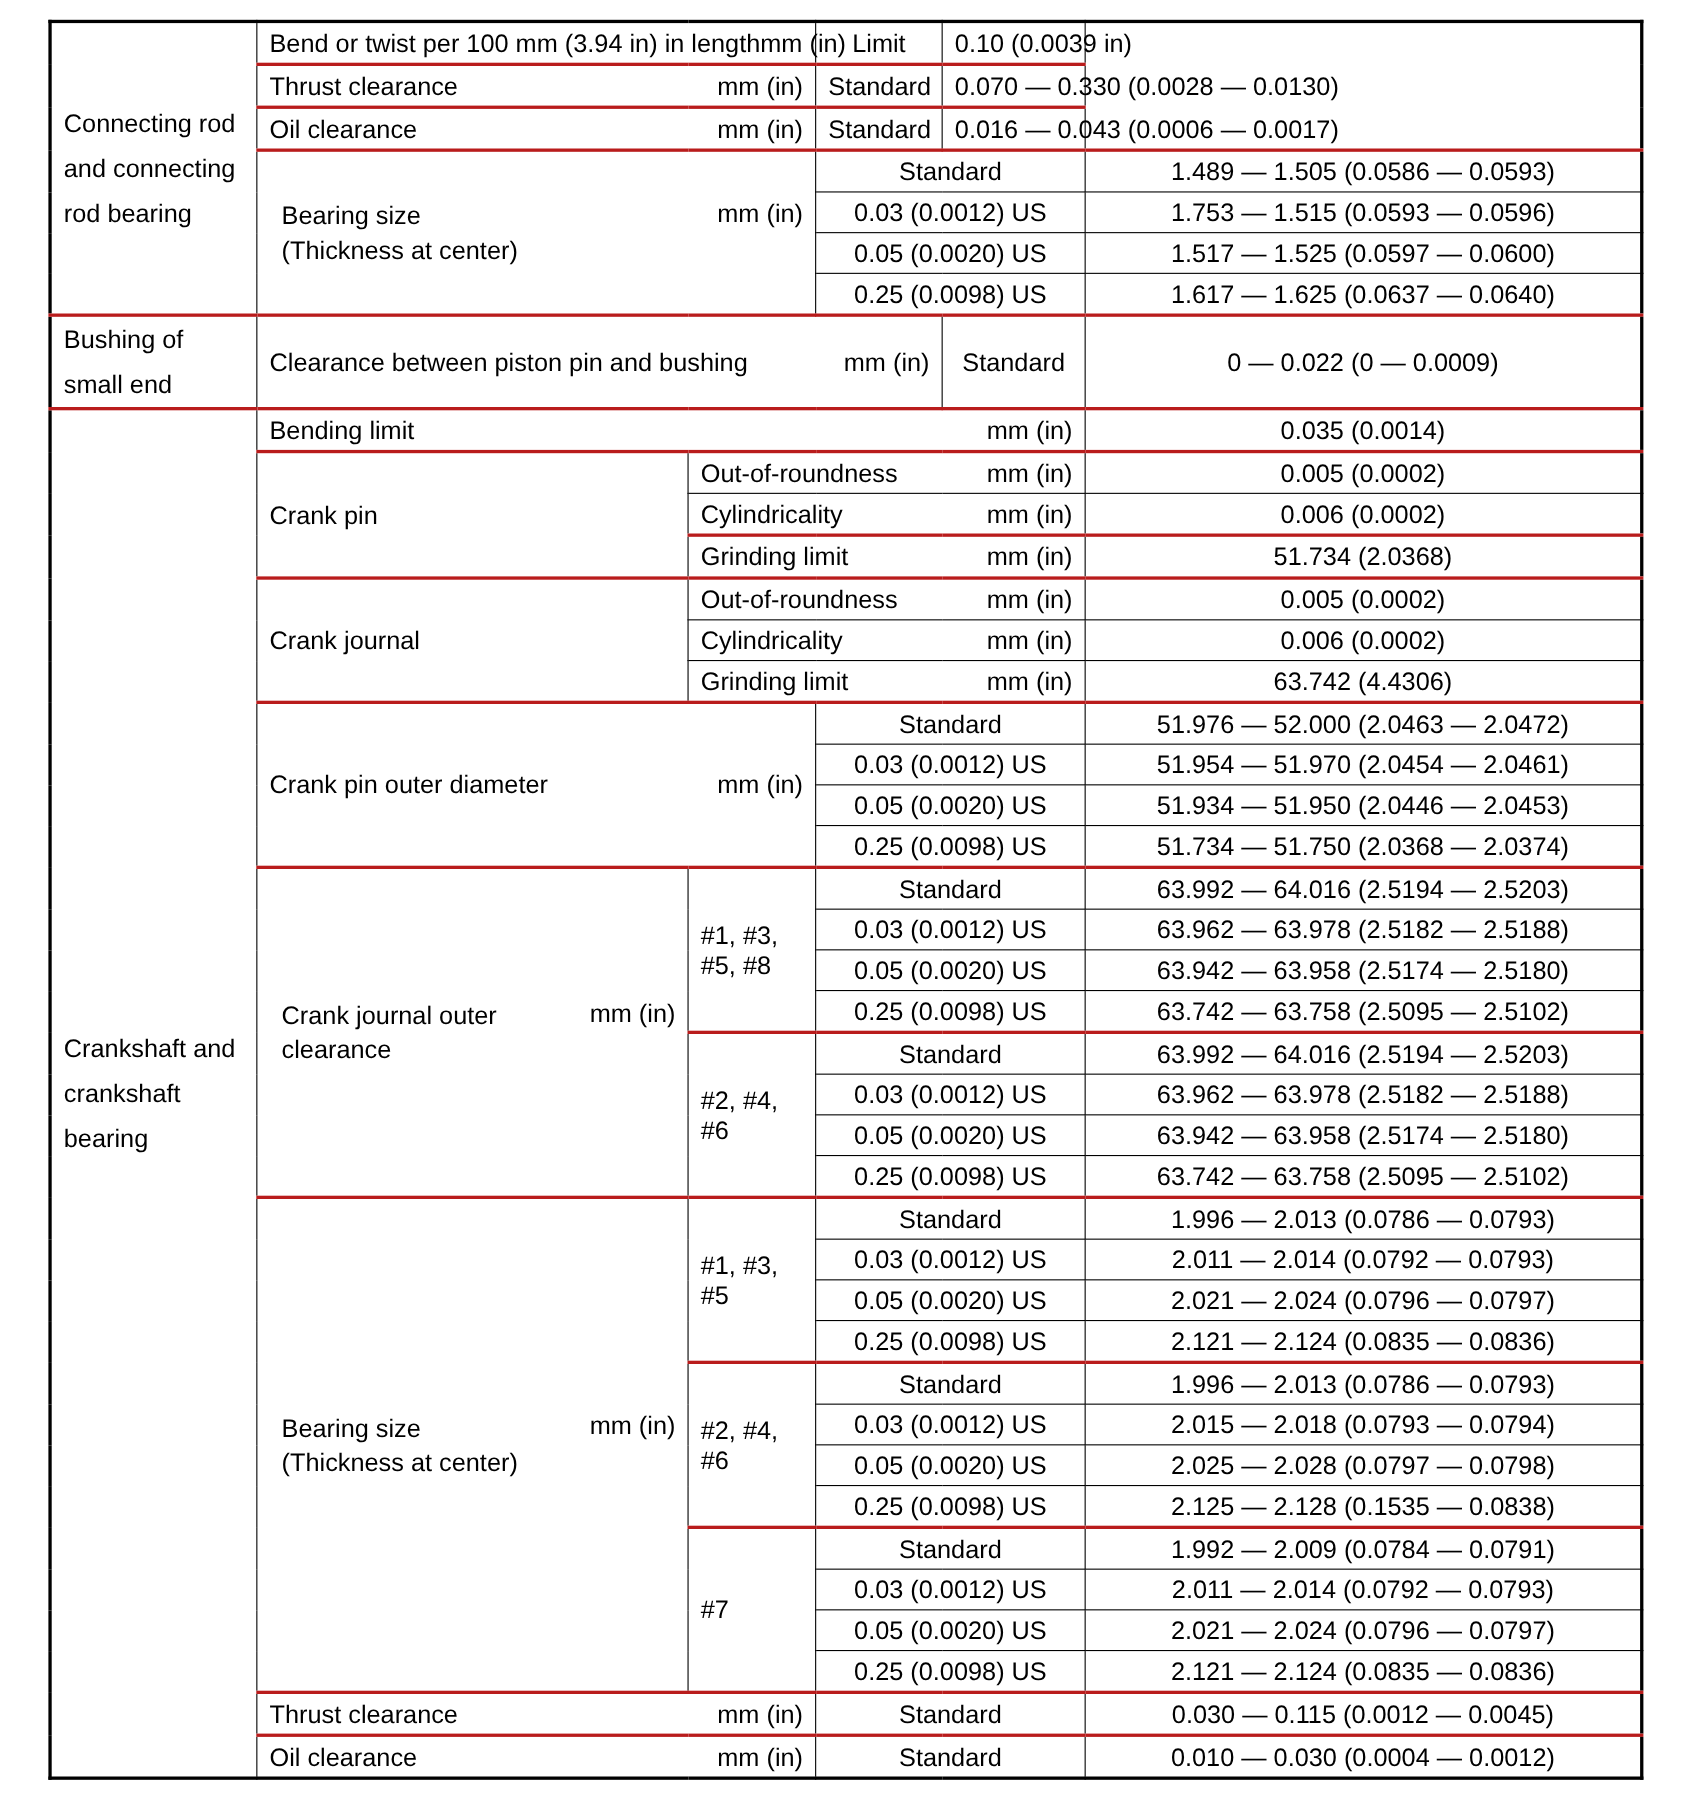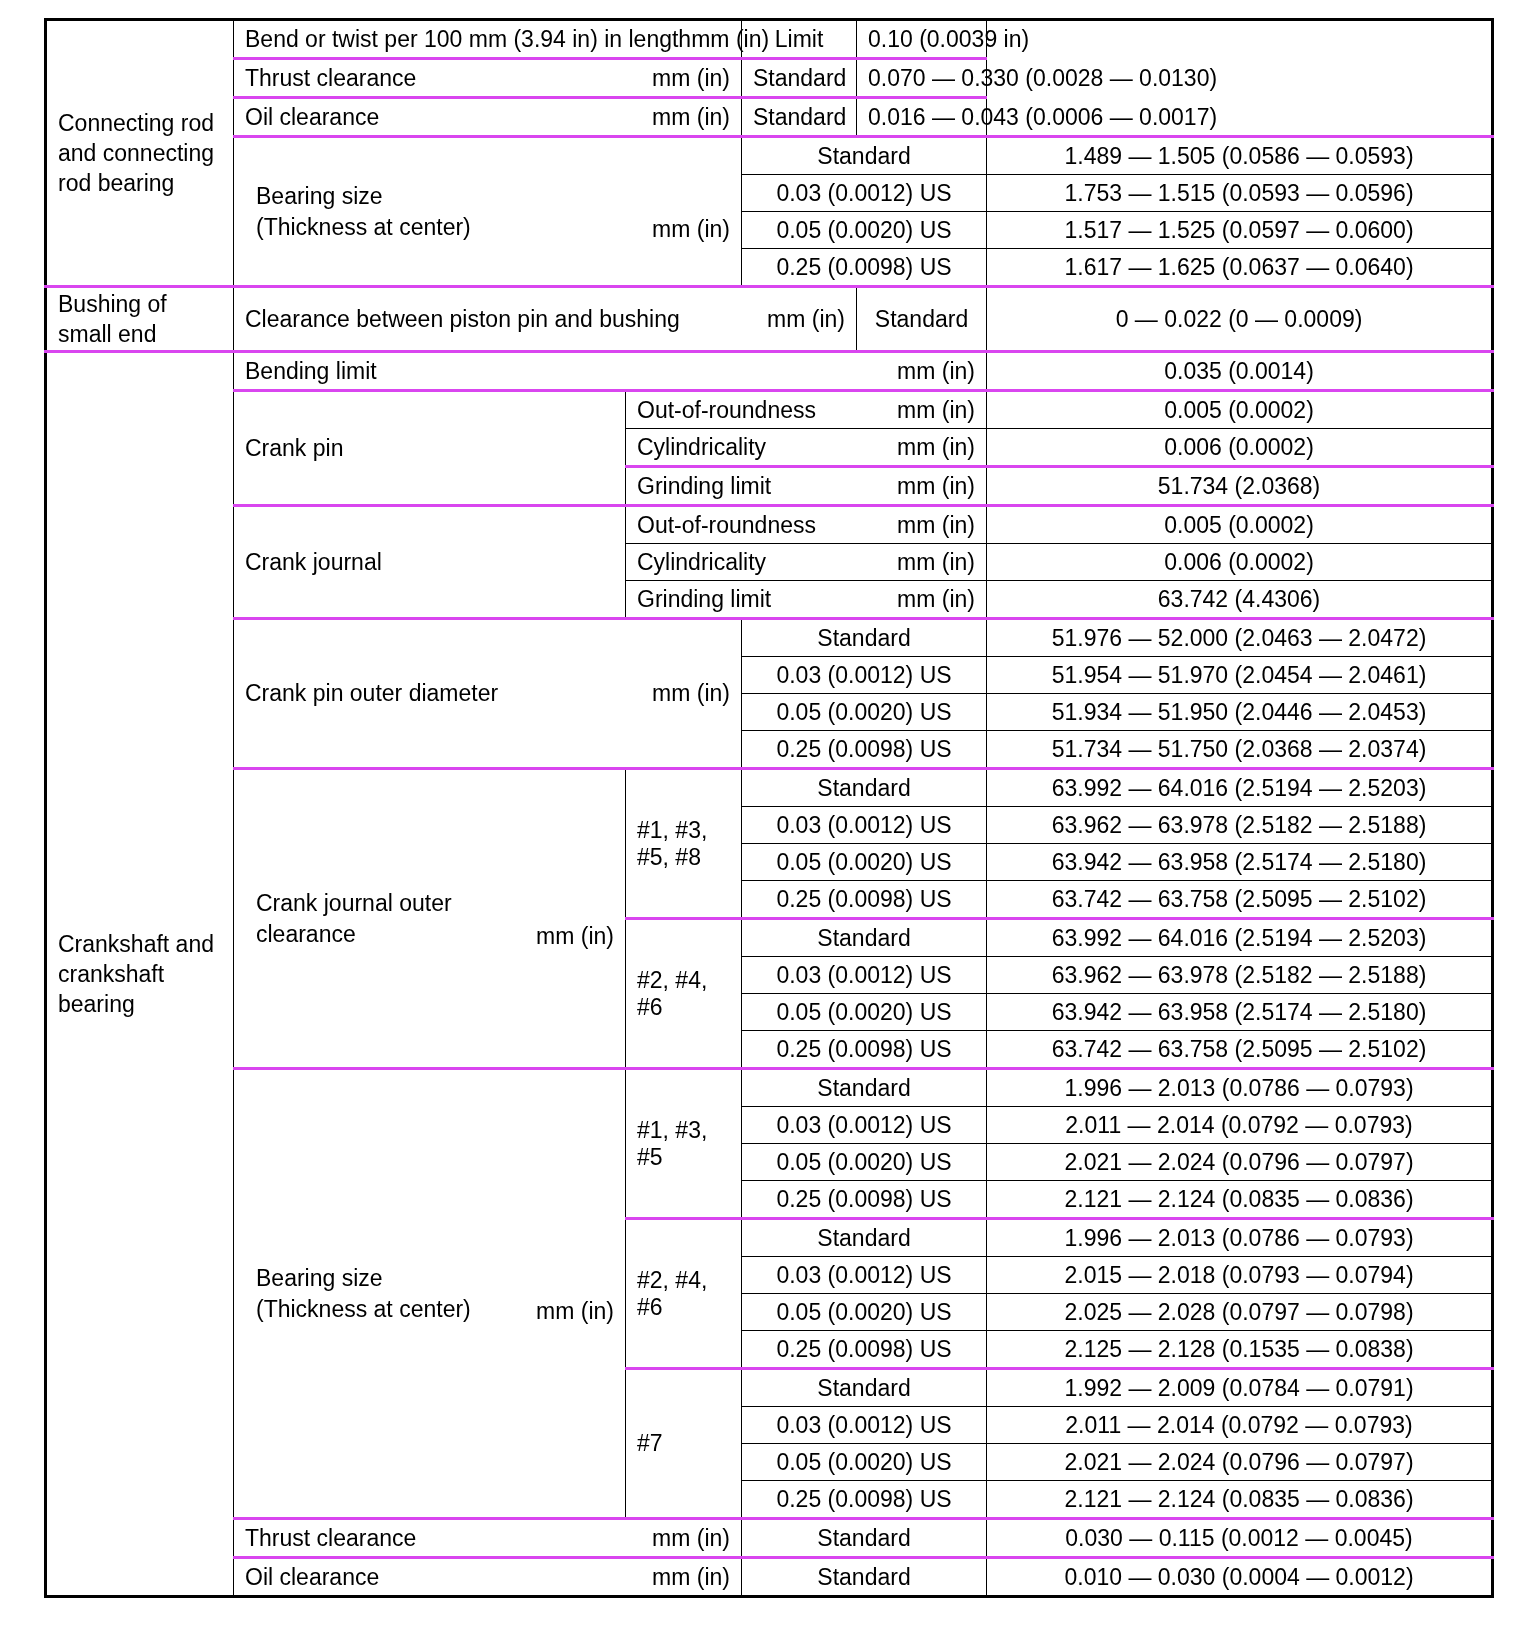--- a/index.html
+++ b/index.html
@@ -2,24 +2,24 @@
 <html><head>
 <meta charset="utf-8">
 <style>
   html, body { margin:0; padding:0; background:#ffffff; }
   body { width:1536px; height:1634px; position:relative; overflow:hidden;
          font-family:"Liberation Sans", "DejaVu Sans", sans-serif; color:#000; }
   table.spec { position:absolute; left:44px; top:18px; width:1447px;
                border-collapse:collapse; table-layout:fixed; font-size:23px; }
   table.spec td { border:1.5px solid #000; padding:0 11px; height:36px; line-height:27px;
                   vertical-align:middle; white-space:nowrap; }
-  table.spec td.thick-top { border-top:3px solid #d946ef; }
-  table.spec td.group { white-space:normal; vertical-align:middle; line-height:30px; }
+  table.spec td.thick-top { border-top:3px solid #b91c1c; }
+  table.spec td.group { white-space:normal; vertical-align:middle; line-height:41px; }
   td.c { text-align:center; }
-  .flex { display:flex; justify-content:space-between; align-items:flex-end; }
+  .flex { display:flex; justify-content:space-between; align-items:flex-start; }
   .wrap { white-space:normal; line-height:31px;margin-left:11px; }
   table.spec { border:3px solid #000; }
 </style>
 </head>
 <body>
 
 <table class="spec">
   <colgroup>
     <col style="width:188px">
     <col style="width:392px">

